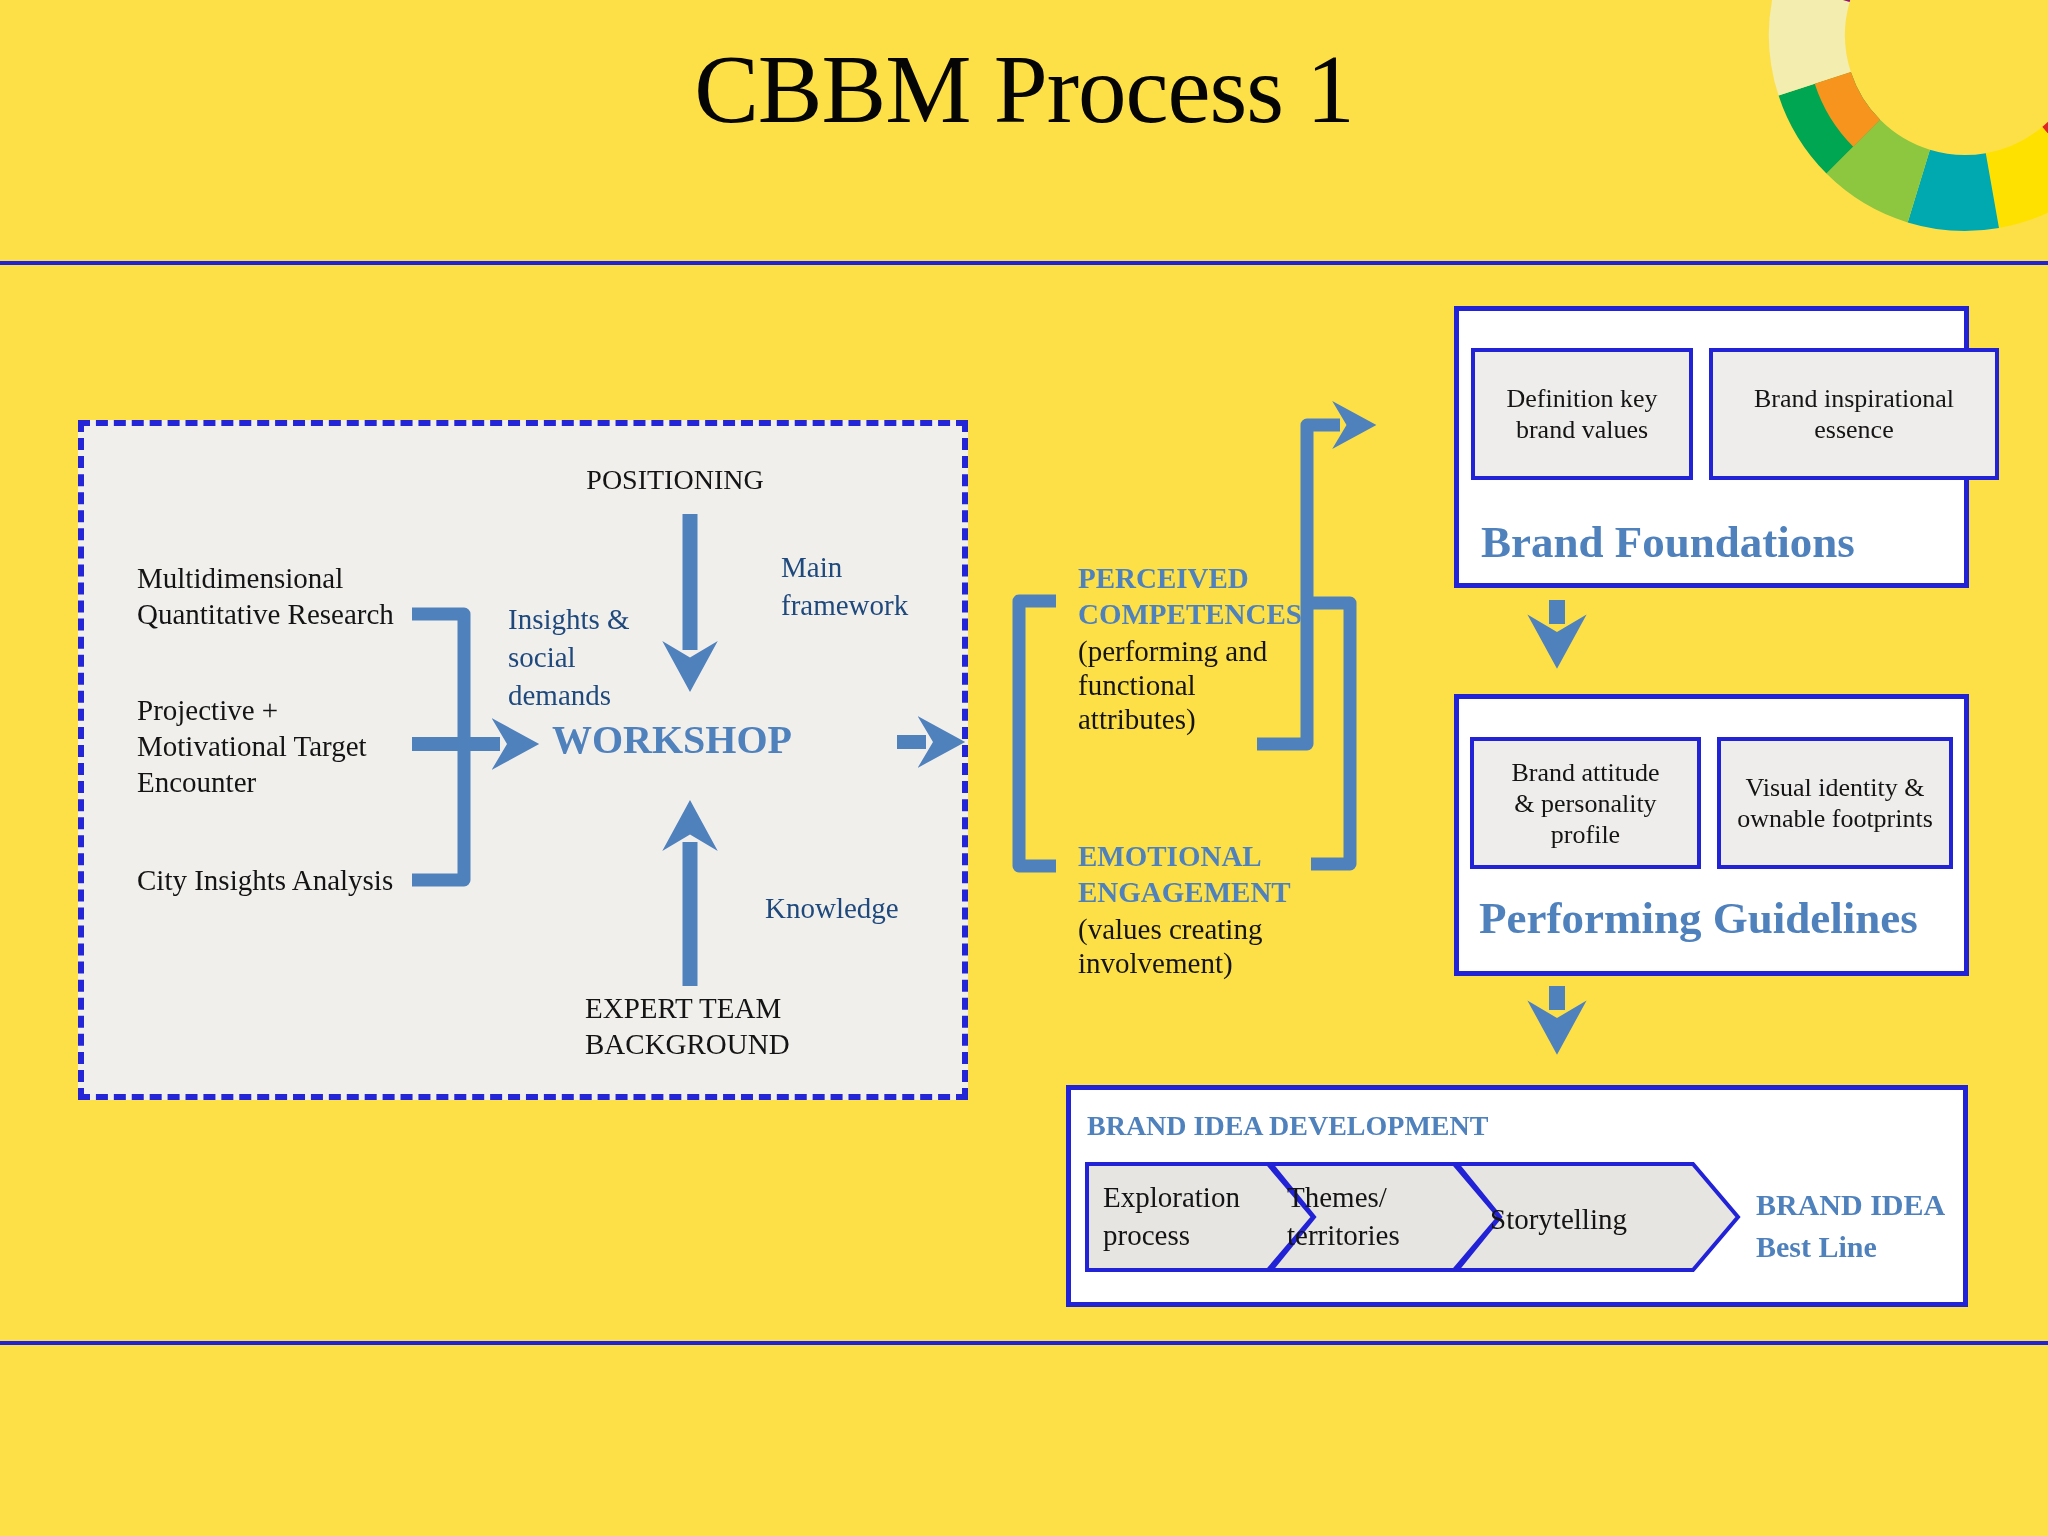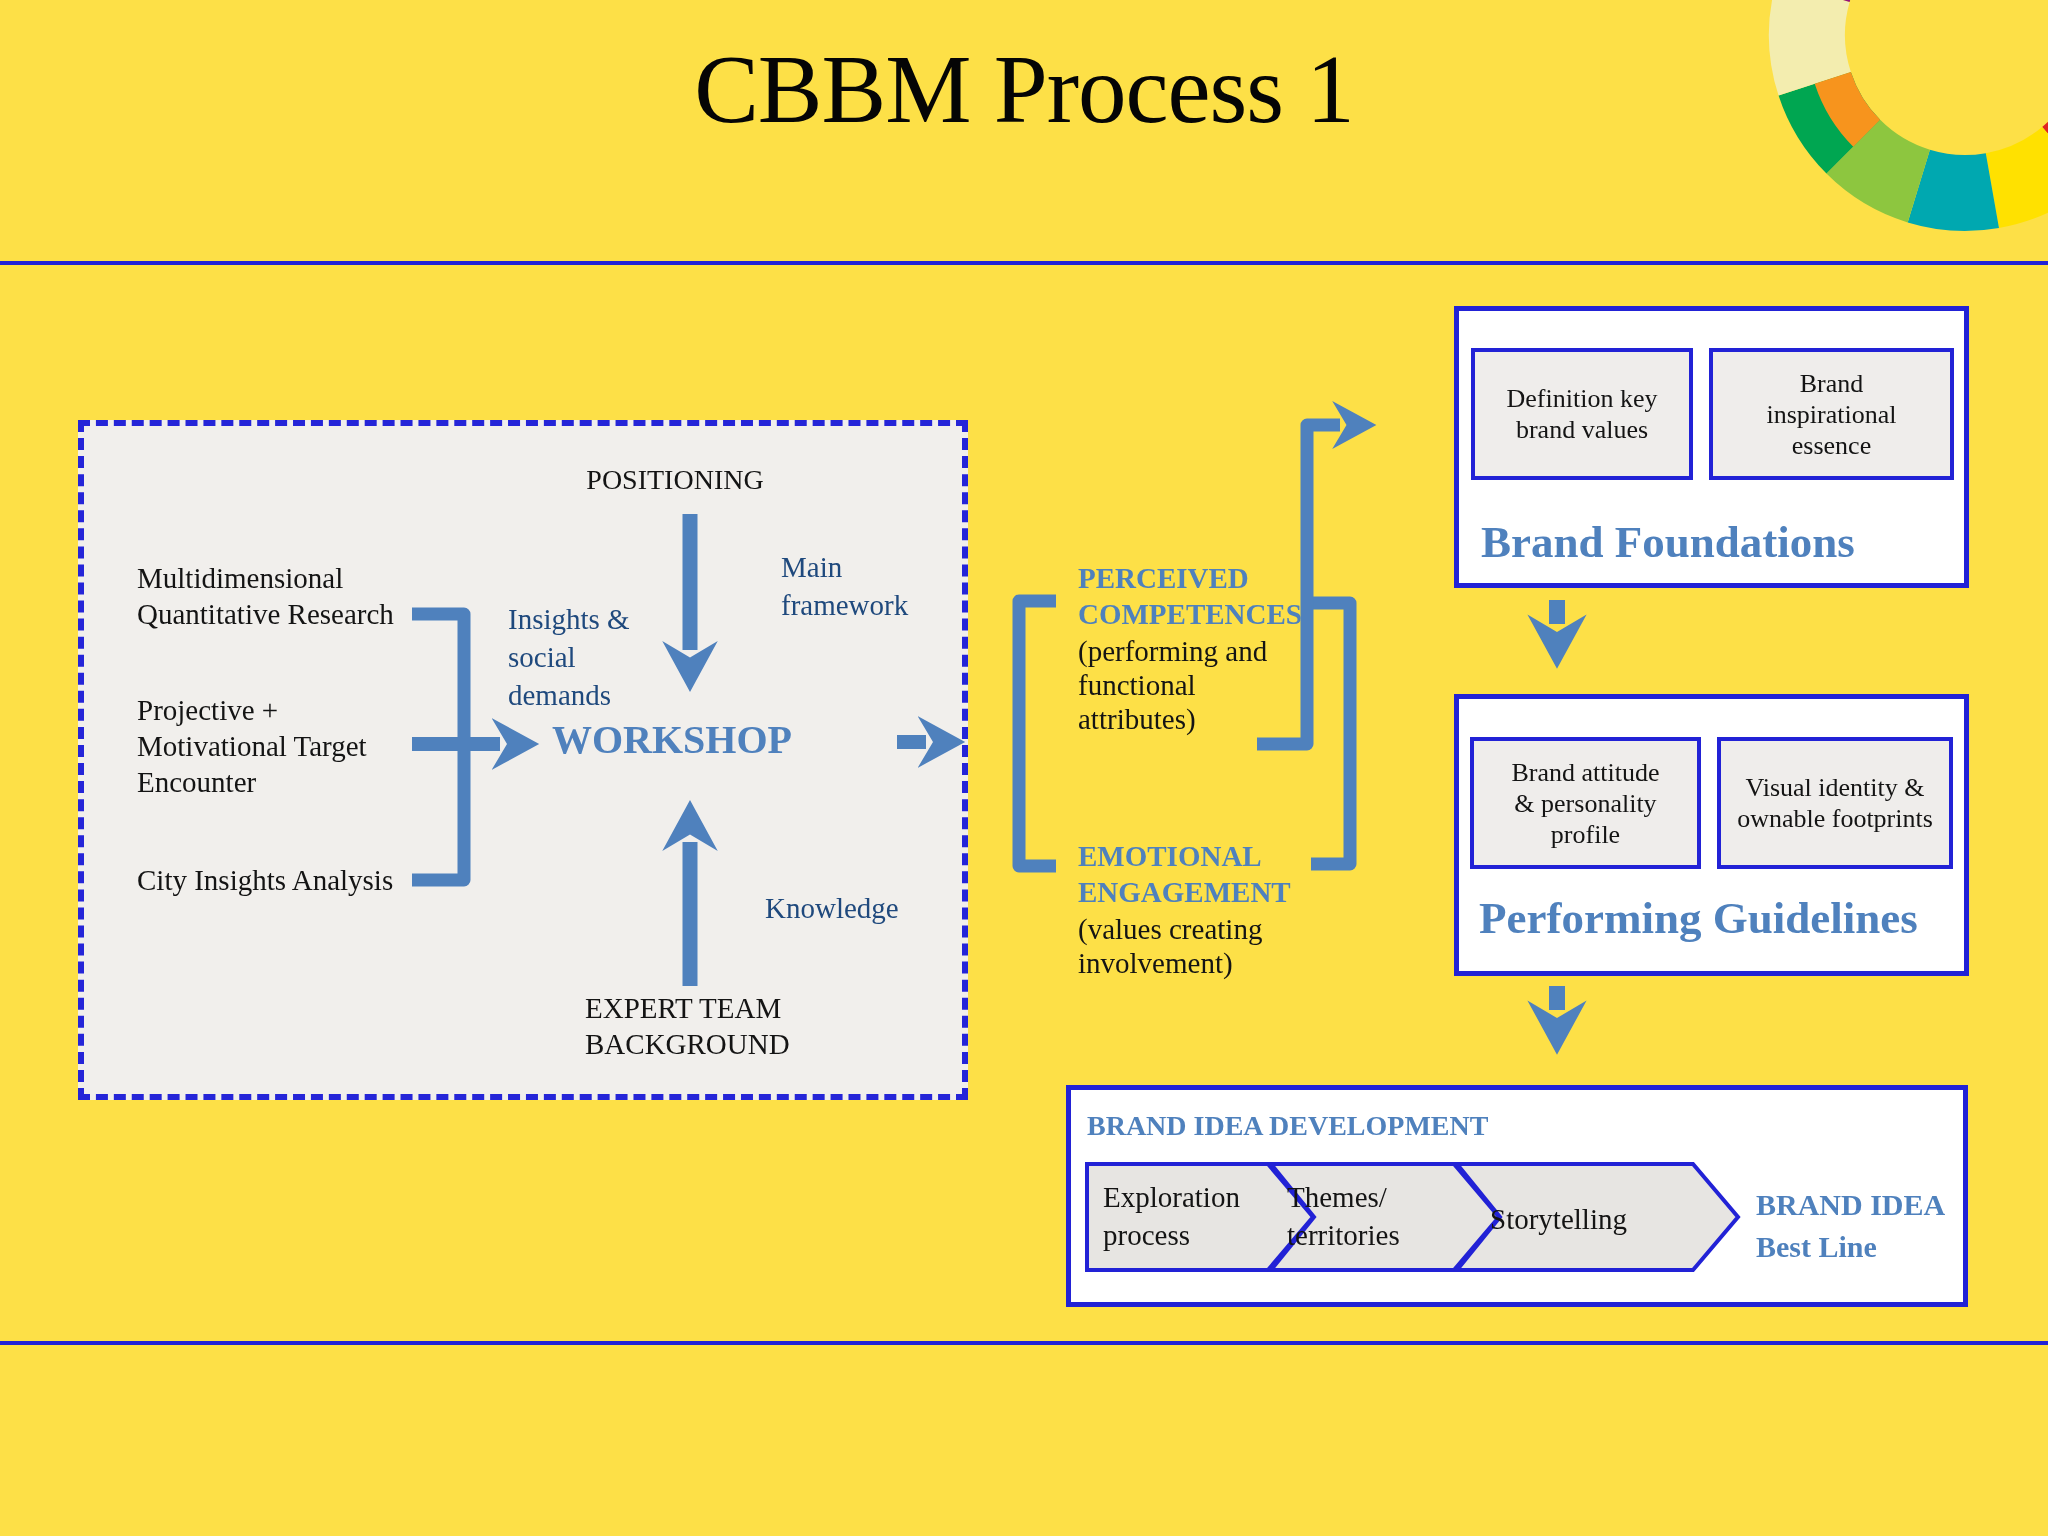--- a/index.html
+++ b/index.html
@@ -63,21 +63,21 @@
   <div class="abs blk navy" style="left:765px;top:890px;white-space:nowrap;">Knowledge</div>
   <div class="abs blk" style="left:585px;top:990px;width:210px;">EXPERT TEAM BACKGROUND</div>
 
   <div class="abs blk accent b" style="left:1078px;top:560px;width:215px;">PERCEIVED COMPETENCES</div>
   <div class="abs blk" style="left:1078px;top:634px;width:220px;line-height:34px;">(performing and functional attributes)</div>
   <div class="abs blk accent b" style="left:1078px;top:838px;width:220px;">EMOTIONAL ENGAGEMENT</div>
   <div class="abs blk" style="left:1078px;top:912px;width:220px;line-height:34px;">(values creating involvement)</div>
 
   <div class="abs bluebox" style="left:1454px;top:306px;width:515px;height:282px;"></div>
   <div class="abs graybox" style="left:1471px;top:348px;width:222px;height:132px;padding:0 28px;">Definition key brand values</div>
-  <div class="abs graybox" style="left:1709px;top:348px;width:245px;height:132px;padding:3px 24px;">Brand inspirational essence</div>
+  <div class="abs graybox" style="left:1709px;top:348px;width:290px;height:132px;padding:3px 24px;">Brand inspirational essence</div>
   <div class="abs biglabel" style="left:1481px;top:516px;">Brand Foundations</div>
 
   <div class="abs bluebox" style="left:1454px;top:694px;width:515px;height:282px;"></div>
   <div class="abs graybox" style="left:1470px;top:737px;width:231px;height:132px;padding:0 26px;">Brand attitude &amp; personality profile</div>
   <div class="abs graybox" style="left:1717px;top:737px;width:236px;height:132px;padding:0 16px;">Visual identity &amp; ownable footprints</div>
   <div class="abs biglabel" style="left:1479px;top:892px;">Performing Guidelines</div>
 
   <div class="abs bluebox" style="left:1066px;top:1085px;width:902px;height:222px;"></div>
   <div class="abs accent b" style="left:1087px;top:1110px;font-size:28px;">BRAND IDEA DEVELOPMENT</div>
 

